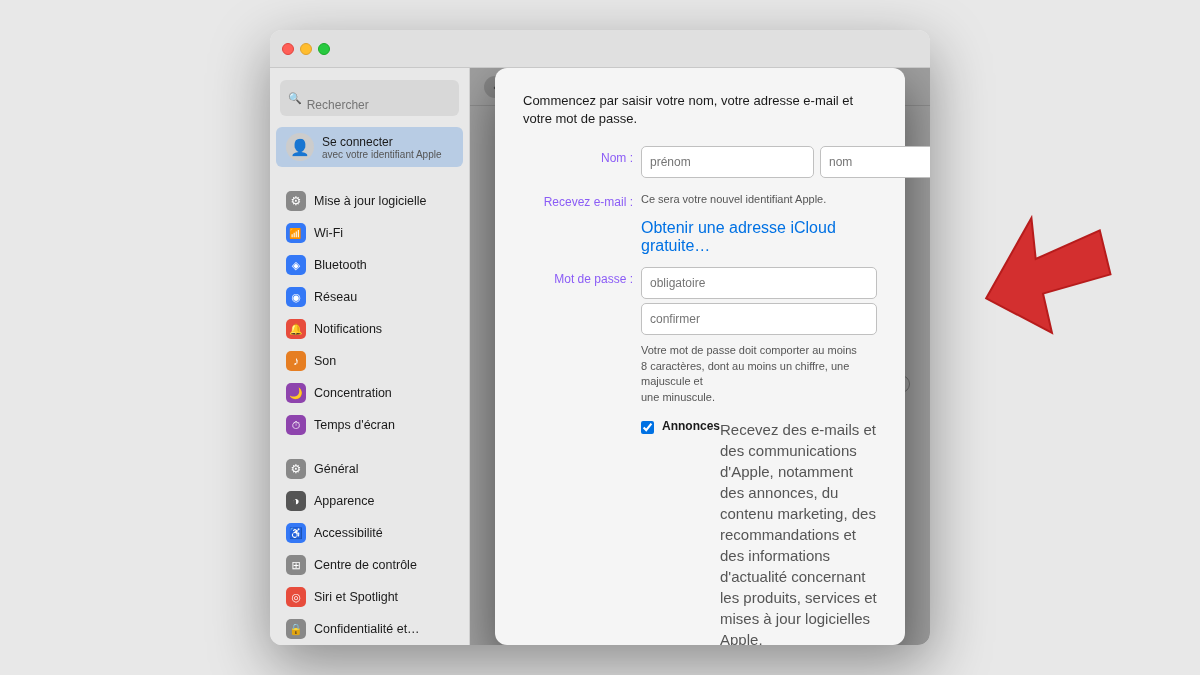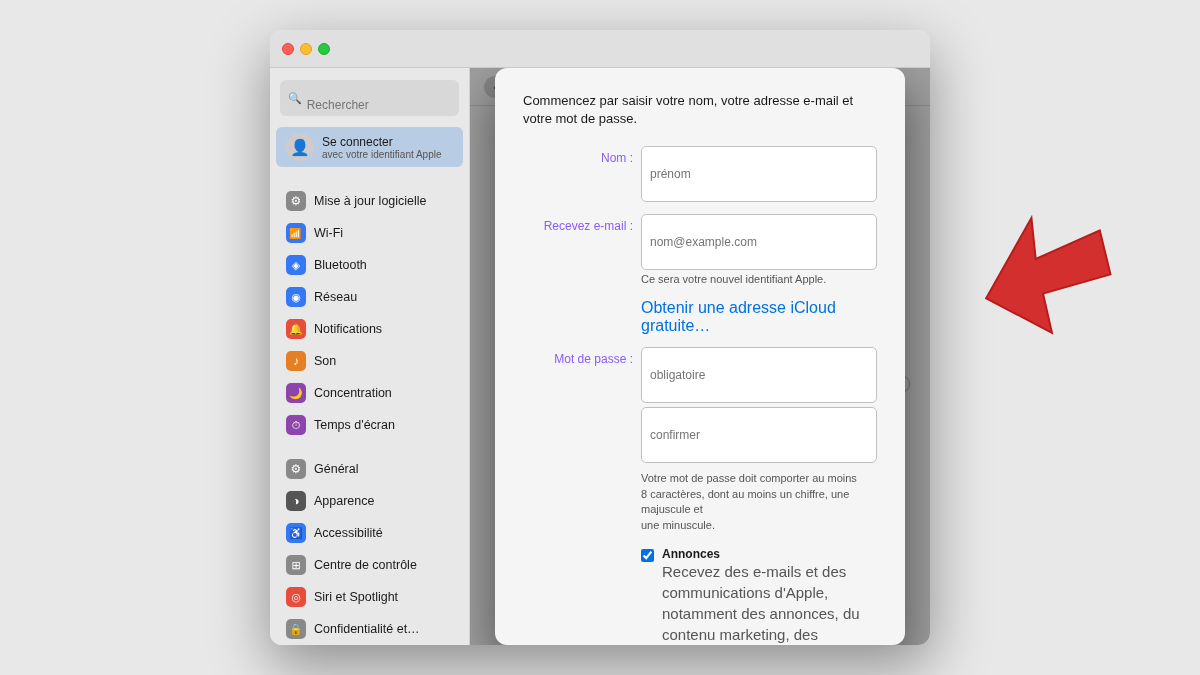--- a/index.html
+++ b/index.html
@@ -256,21 +256,21 @@
 
     .form-inputs {
       display: flex;
       gap: 6px;
       flex: 1;
     }
 
     .form-input {
       border: 1px solid #c0c0c0;
       border-radius: 5px;
-      padding: 20px 8px;
+      padding: 8px 8px;
       font-size: 12px;
       background: white;
       color: #aaa;
       outline: none;
       flex: 1;
     }
 
     .form-helper-text {
       font-size: 11px;
       color: #555;
@@ -306,21 +306,21 @@
       gap: 8px;
       margin: 14px 0 0 118px;
     }
 
     .checkbox-input {
       margin-top: 2px;
       accent-color: #0071e3;
       flex-shrink: 0;
     }
 
-    .checkbox-label-block { display: flex; flex-direction: column; }
+    .checkbox-label-block { display: flex; flex-direction: row; }
 
     .checkbox-title {
       font-size: 12px;
       font-weight: 600;
       color: #1a1a1a;
     }
 
     .checkbox-desc {
       font-size: 15px;
       color: #555;
@@ -536,27 +536,27 @@
       </div>
 
       <div class="modal-overlay">
         <div class="modal">
           <p class="modal-title">Commencez par saisir votre nom, votre adresse e-mail et votre mot de passe.</p>
 
           <div class="form-row">
             <span class="form-label">Nom :</span>
             <div class="form-inputs">
               <input class="form-input" type="text" placeholder="prénom" style="">
+              <input class="form-input" type="text" placeholder="nom" style="">
             </div>
           </div>
 
           <div class="form-row">
             <span class="form-label">Recevez e-mail :</span>
             <div style="flex:1;">
-              <input class="form-input" type="email" style="width: 100%;" placeholder="nom@example.com">
               <p class="form-helper-text">Ce sera votre nouvel identifiant Apple.</p>
               <a class="form-link" href="#">Obtenir une adresse iCloud gratuite…</a>
             </div>
           </div>
 
           <div class="form-row">
             <span class="form-label">Mot de passe :</span>
             <div class="password-fields">
               <input class="form-input" type="password" placeholder="obligatoire" style="">
               <input class="form-input" type="password" placeholder="confirmer" style="">

